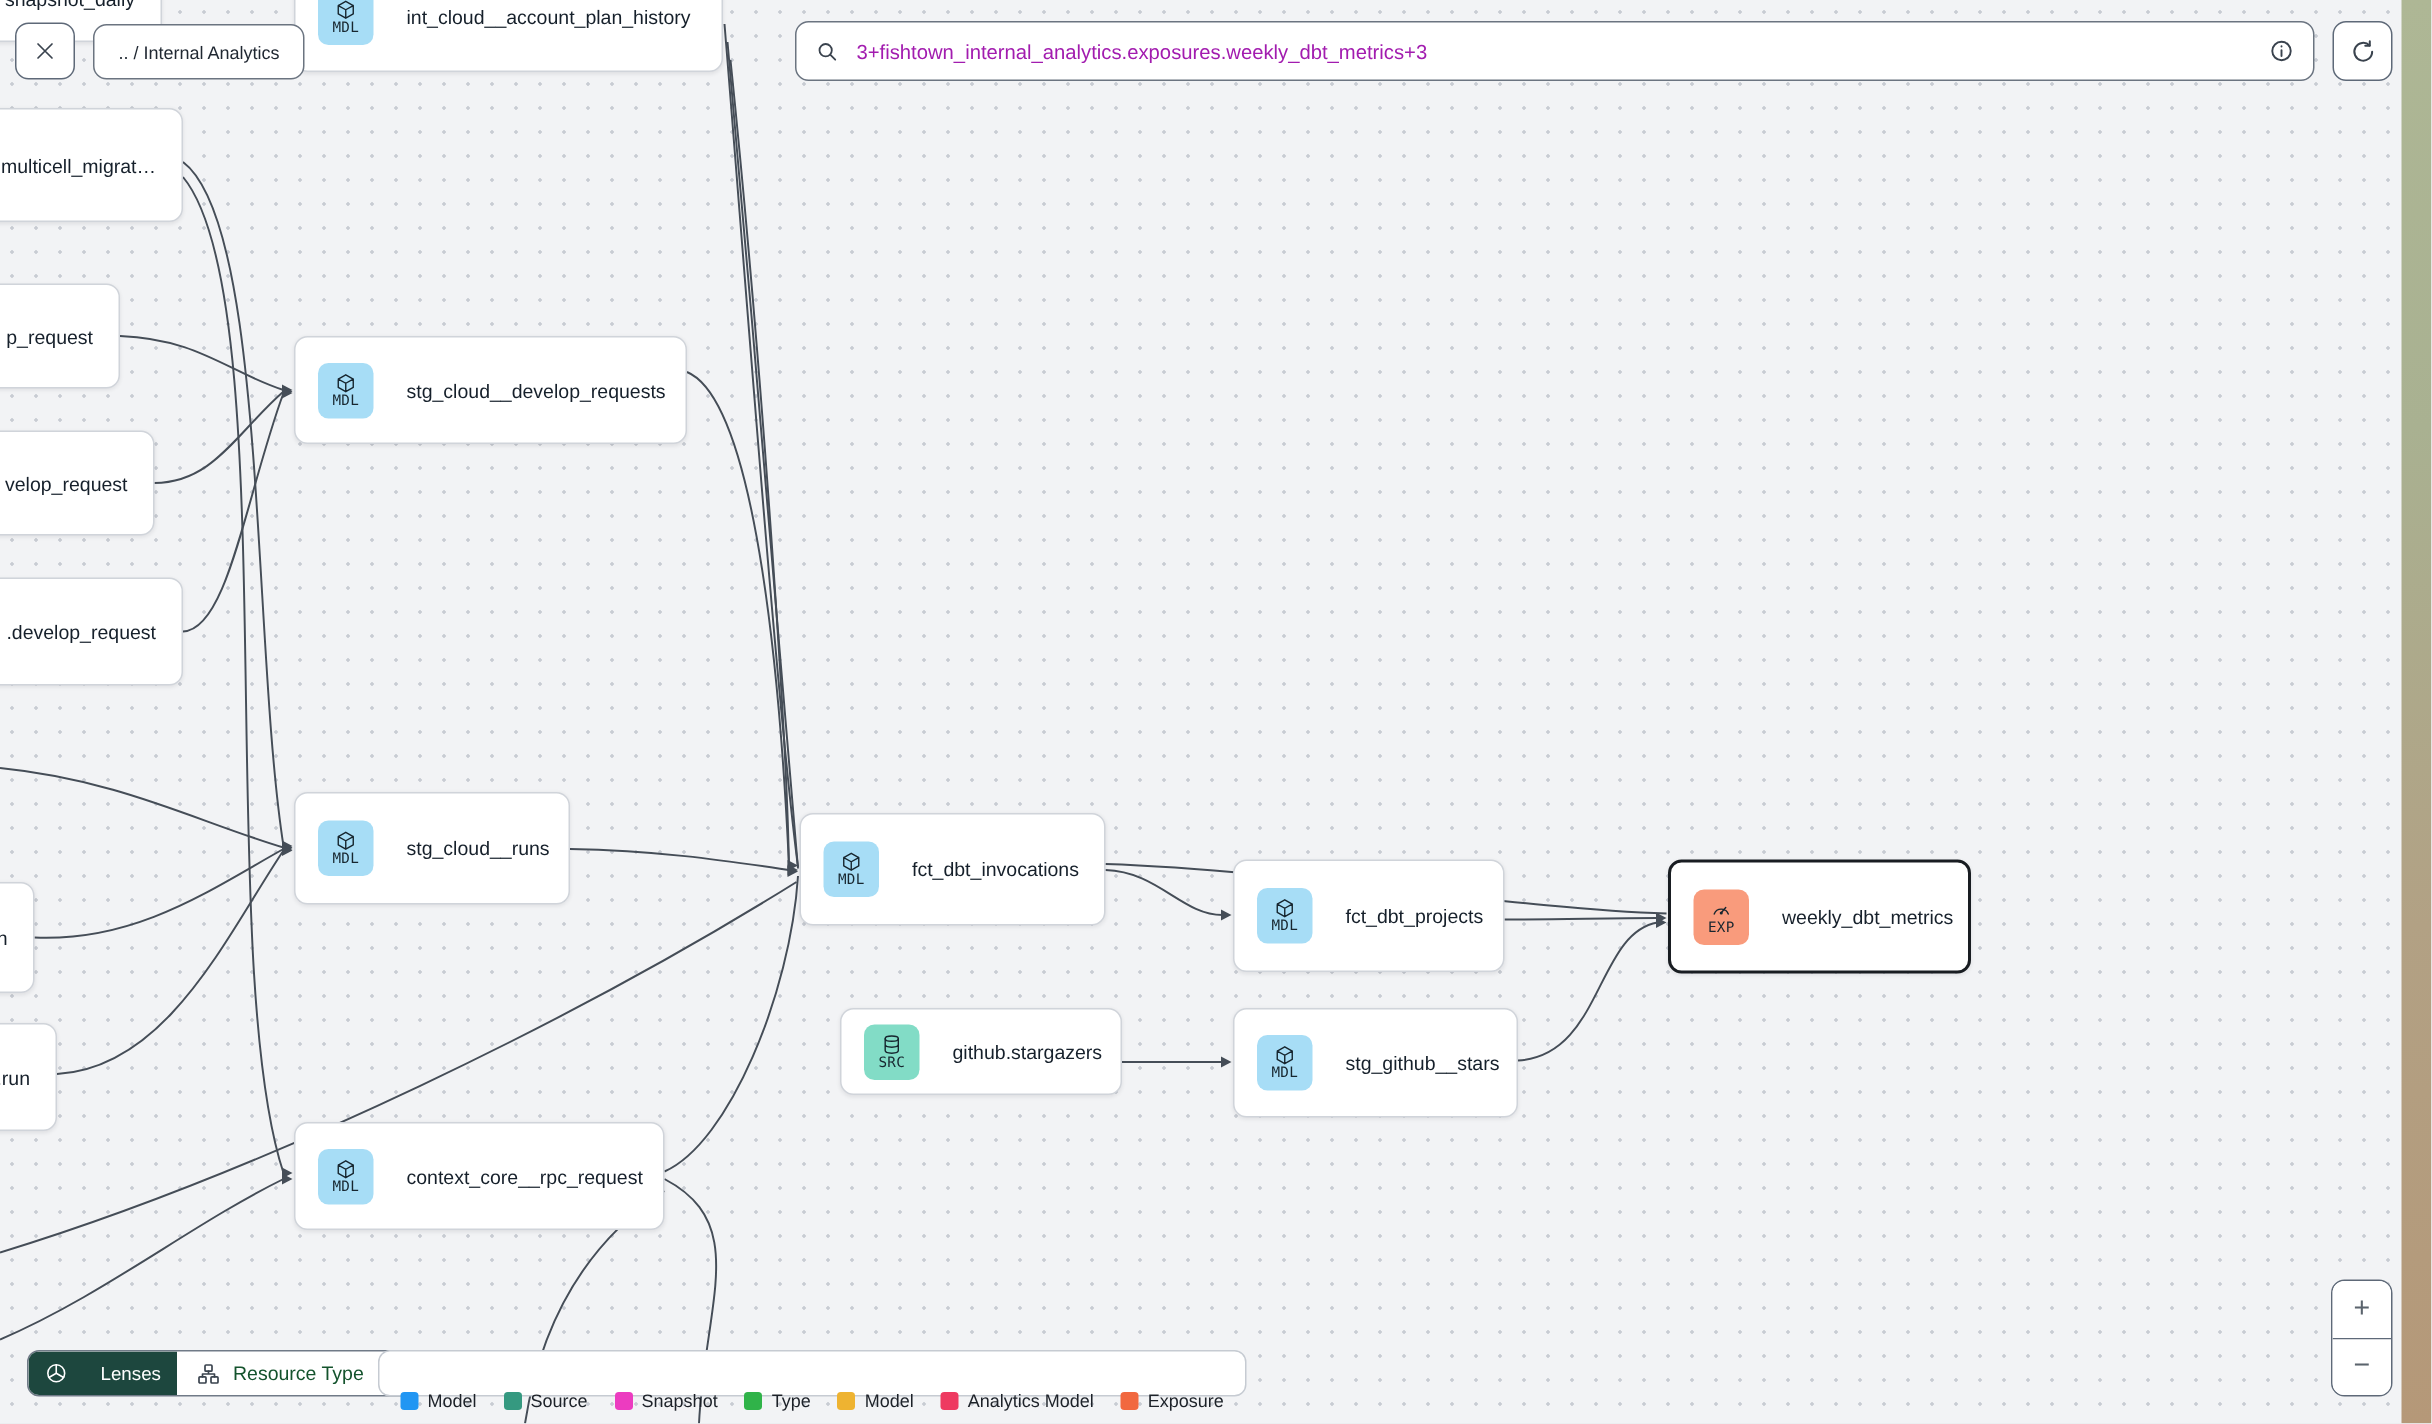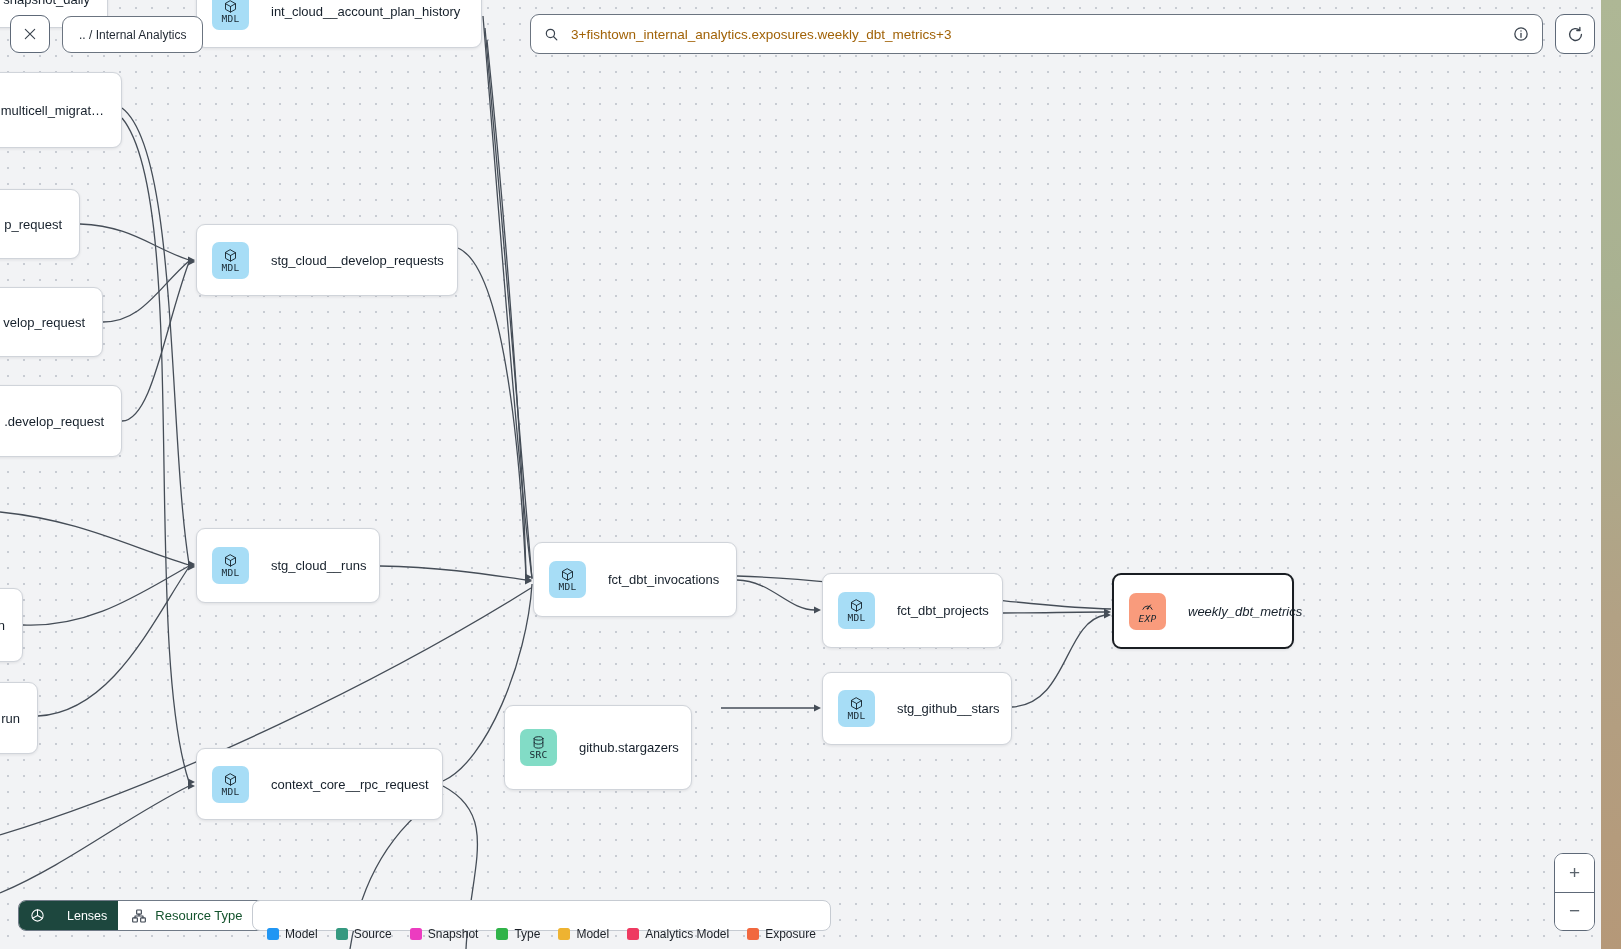--- a/index.html
+++ b/index.html
@@ -27,21 +27,21 @@
   .chrome{position:absolute;z-index:5;box-sizing:border-box;}
   .btn{background:#fff;border:1px solid #5e6978;border-radius:9px;display:flex;
        align-items:center;justify-content:center;cursor:pointer;}
   #close-btn{left:10px;top:15px;width:40px;height:38px;}
   #breadcrumb{left:62px;top:16px;height:37px;padding:0 16px;background:#fff;
               border:1px solid #6b7480;border-radius:9px;display:flex;align-items:center;
               font-size:12px;color:#1f2731;}
   #searchbar{left:530px;top:14px;width:1013px;height:40px;background:#fff;
              border:1px solid #6b7480;border-radius:9px;display:flex;align-items:center;padding:0 12px;}
   #searchbar input{flex:1;border:none;outline:none;background:transparent;margin-left:9px;
-                   font-family:"Liberation Sans",sans-serif;font-size:13.5px;color:#a16207;}
+                   font-family:"Liberation Sans",sans-serif;font-size:13.5px;color:#a21caf;}
   #refresh-btn{left:1555px;top:14px;width:40px;height:40px;}
   
   #lenses-bar{left:18px;top:900px;height:31px;display:flex;align-items:stretch;
               border:1px solid #707a87;border-radius:8px;overflow:hidden;background:#fff;}
   #lenses-btn{background:#1d473e;color:#fff;display:flex;align-items:center;gap:22px;
               padding:0 11px;font-size:12.5px;cursor:pointer;}
   #resource-type-btn{display:flex;align-items:center;gap:8px;padding:0 13px;font-size:13px;
                      color:#14532d;cursor:pointer;}
   #legend{left:252px;top:900px;height:31px;padding:0 14px;background:#fff;
           border:1px solid #c6cbd2;border-radius:8px;display:flex;align-items:center;gap:18px;}
@@ -163,31 +163,31 @@
       </div>
       <div class="node" style="left: 822px; top: 573px; width: 181px; height: 75px;">
         <div class="badge" style="background: rgb(167, 221, 246);">
           <svg class="ico" viewBox="0 0 24 24" style="stroke:#17262f;stroke-width:1.5">
             <path d="M12 3 L20 7.5 V16.5 L12 21 L4 16.5 V7.5 Z M4 7.5 L12 12 L20 7.5 M12 12 V21"></path>
           </svg>
           <span class="blabel">MDL</span>
         </div>
         <span class="nlabel">fct_dbt_projects</span>
       </div>
-      <div class="node selected" style="left: 1112px; top: 573px; width: 182px; height: 76px; font-style: italic;">
+      <div class="node selected" style="left: 1112px; top: 573px; width: 202px; height: 76px;">
         <div class="badge" style="background: rgb(249, 155, 124);">
           <svg class="ico" viewBox="0 0 24 24" style="stroke:#17262f;stroke-width:1.5">
             <path d="M4.5 16.5 A8 8 0 0 1 19.5 16.5 M12 15.2 L16.8 9.6"></path>
             <circle cx="12" cy="15.4" r="0.9"></circle>
           </svg>
           <span class="blabel">EXP</span>
         </div>
         <span class="nlabel">weekly_dbt_metrics</span>
       </div>
-      <div class="node" style="left: 504px; top: 672px; width: 188px; height: 85px; margin-top: 33px;">
+      <div class="node" style="left: 560px; top: 672px; width: 188px; height: 58px;">
         <div class="badge" style="background: rgb(130, 220, 198);">
           <svg class="ico" viewBox="0 0 24 24" style="stroke:#17262f;stroke-width:1.5">
             <ellipse cx="12" cy="5.5" rx="7" ry="2.8"></ellipse>
             <path d="M5 5.5 V18.2 c0 1.6 3.1 2.8 7 2.8 s7-1.2 7-2.8 V5.5 M5 11.8 c0 1.6 3.1 2.8 7 2.8 s7-1.2 7-2.8"></path>
           </svg>
           <span class="blabel">SRC</span>
         </div>
         <span class="nlabel">github.stargazers</span>
       </div>
       <div class="node" style="left: 822px; top: 672px; width: 190px; height: 73px;">

